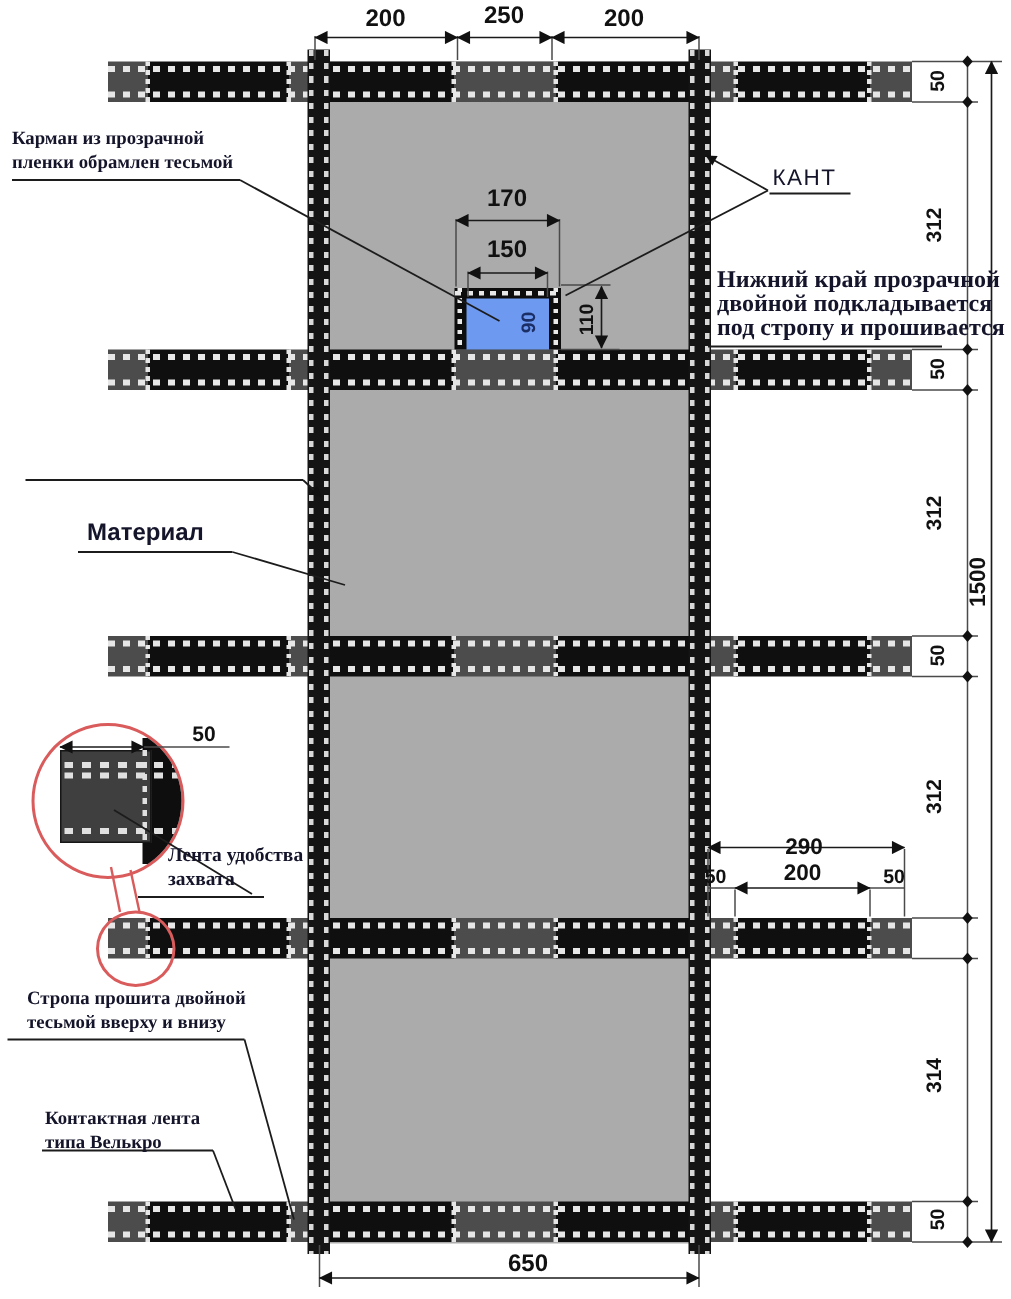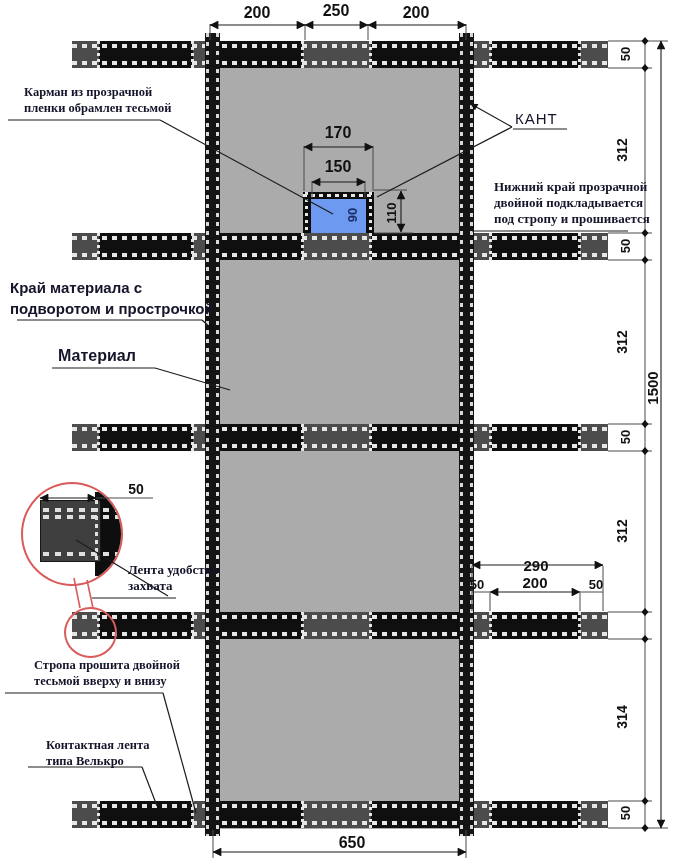--- a/index.html
+++ b/index.html
@@ -38,21 +38,21 @@
   .d-black{position:absolute;left:72px;top:8px;width:40px;height:84px;background:#0e0e0e;}
   .d-gray{position:absolute;left:17px;top:16px;width:59px;height:60px;background:#3f3f3f;border:1px solid #161616;}
   .d-dash{position:absolute;height:4px;background:repeating-linear-gradient(90deg,#e0e0e0 0 6px,rgba(0,0,0,0) 6px 12px);}
   .d-div{position:absolute;left:72px;top:16px;width:3px;height:60px;
     background:repeating-linear-gradient(180deg,#e0e0e0 0 4px,rgba(0,0,0,0) 4px 8px);}
   .detail-circle-small{position:absolute;left:64px;top:607px;width:49px;height:47px;border:2px solid #d95b5b;
     border-radius:50%;background:transparent;}
   
   .note{position:absolute;font-family:"Liberation Serif",serif;font-weight:bold;color:#14142a;
         font-size:12.5px;line-height:16px;white-space:nowrap;}
-  .note span{display:block;margin-left:16px;}
+  .note span{display:block;}
   .note-sans{position:absolute;font-family:"Liberation Sans",sans-serif;font-weight:bold;color:#14142a;
         font-size:15px;line-height:21px;white-space:nowrap;}
   .note-sans span{display:block;}
   .dim{position:absolute;font-family:"Liberation Sans",sans-serif;font-weight:600;color:#111;
        white-space:nowrap;transform:translate(-50%,-50%);}
   .dim.rot{transform:translate(-50%,-50%) rotate(-90deg);}
   .kant{position:absolute;left:515px;top:110px;font-size:15px;letter-spacing:1px;color:#14142a;
         font-family:"Liberation Sans",sans-serif;}
   svg.overlay{position:absolute;left:0;top:0;pointer-events:none;}
 </style>
@@ -184,28 +184,24 @@
       <line x1="74" y1="578" x2="80" y2="608"></line>
         <line x1="87" y1="580" x2="93" y2="608"></line>
     </g>
   </svg>
 
   <div class="note" style="left:8px;top:84px">
     <span>Карман из прозрачной</span>
     <span>пленки обрамлен тесьмой</span>
   </div>
   <div class="kant">КАНТ</div>
-  <div class="note" style="left:478px;top:179px;font-size:13px">
+  <div class="note" style="left:478px;top:179px;font-size:16px">
     <span>Нижний край прозрачной</span>
     <span>двойной подкладывается</span>
     <span>под стропу и прошивается</span>
-  </div>
-  <div class="note-sans" style="left:10px;top:277px">
-    <span>Край материала с</span>
-    <span>подворотом и прострочкой</span>
   </div>
   <div class="note-sans" style="left:58px;top:345px;font-size:16px">Материал</div>
   <div class="note" style="left:112px;top:562px;font-size:13px">
     <span>Лента удобства</span>
     <span>захвата</span>
   </div>
   <div class="note" style="left:18px;top:657px">
     <span>Стропа прошита двойной</span>
     <span>тесьмой вверху и внизу</span>
   </div>

